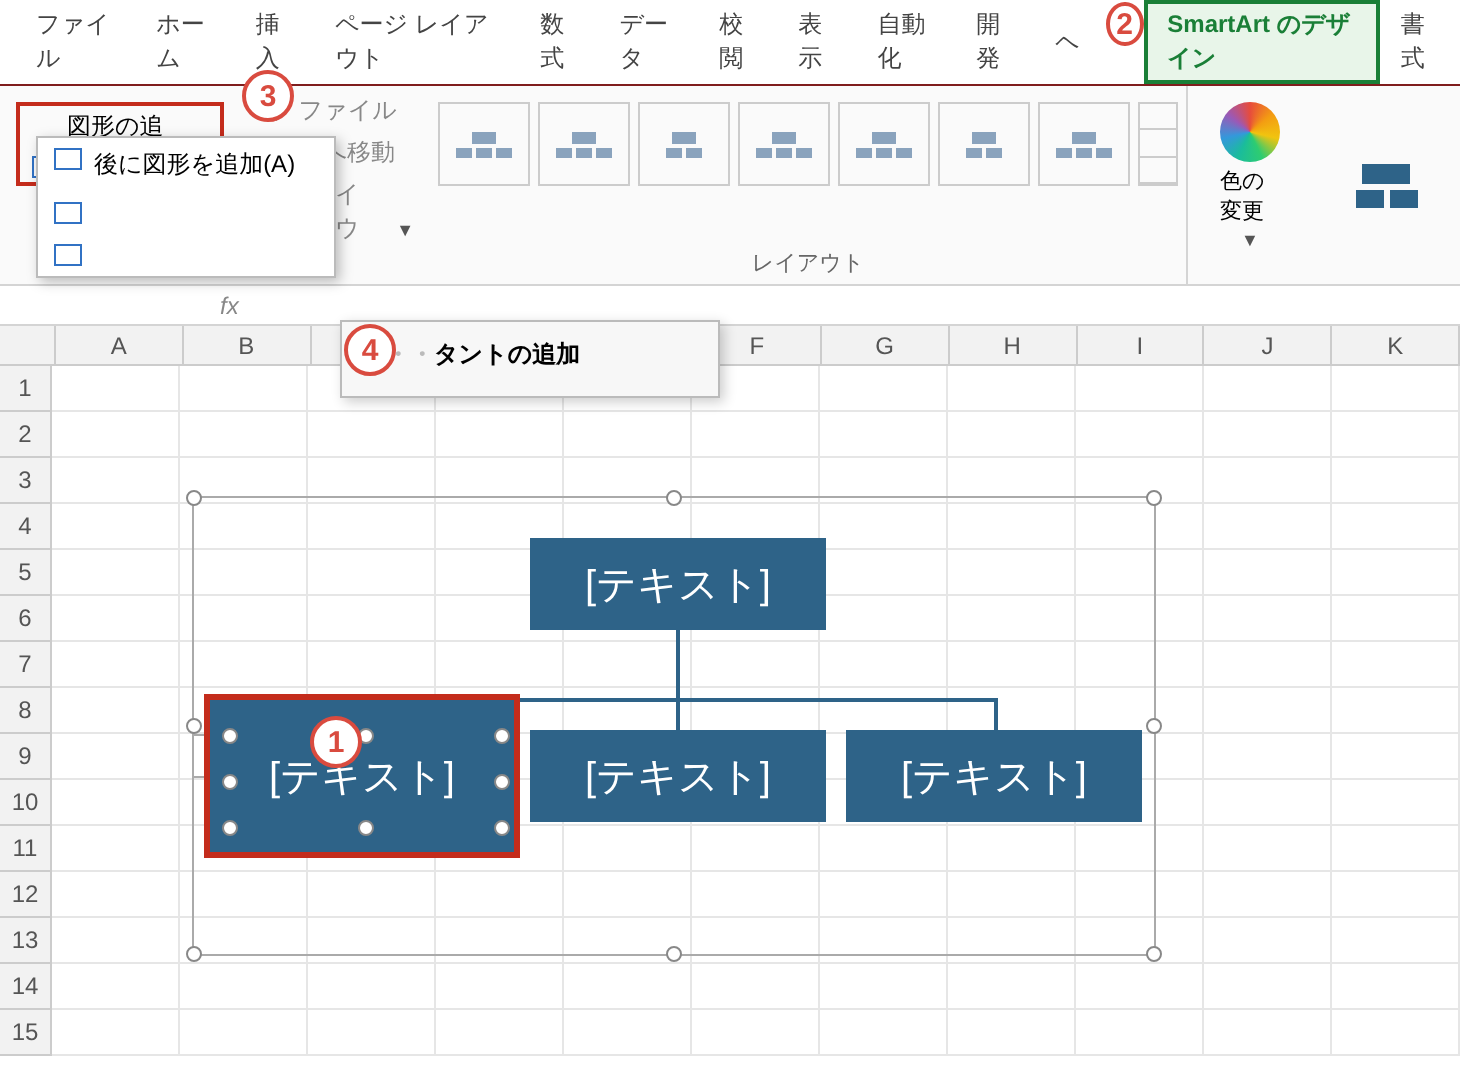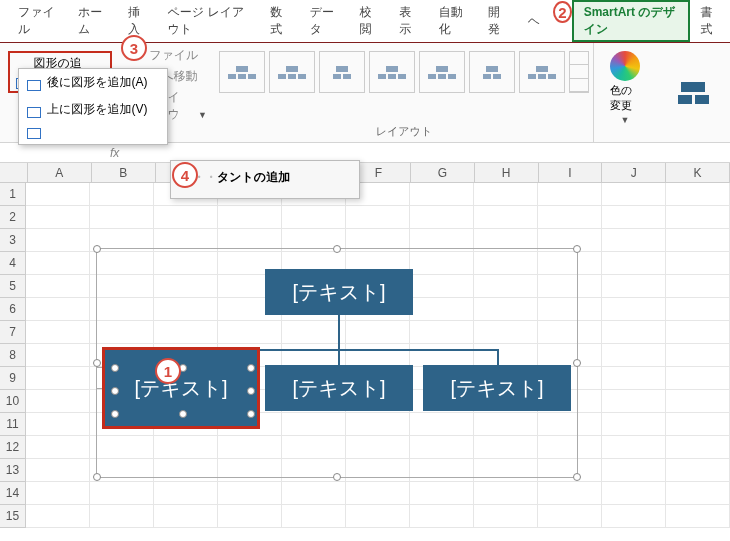--- a/index.html
+++ b/index.html
@@ -12,21 +12,21 @@
 
 .ribbon { height: 100px; border-bottom: 1px solid #d4d4d4; background: #fafafa; display: flex; position: relative; }
 .ribbon-group { border-right: 1px solid #d4d4d4; display: flex; flex-direction: column; padding: 2px 6px 0; }
 .ribbon-group .group-label { font-size: 11px; color: #666; text-align: center; margin-top: auto; padding-bottom: 3px; }
 
 .add-shape-btn { border: 2px solid #c42c1c; display: flex; align-items: flex-end; gap: 4px; padding: 2px 6px; font-size: 12px; margin-top: 4px; margin-left: 2px; width: 104px; }
 .add-shape-btn .icon-shape { width: 14px; height: 11px; border: 1px solid #3172c4; }
 .chev { font-size: 9px; color: #555; }
 
 .dropdown { position: absolute; left: 18px; top: 68px; width: 150px; background: #fff; border: 1px solid #bbb; box-shadow: 2px 2px 6px rgba(0,0,0,.25); z-index: 50; }
-.dropdown .item { display: flex; align-items: flex-end; gap: 6px; padding: 5px 8px; font-size: 12px; }
+.dropdown .item { display: flex; align-items: flex-start; gap: 6px; padding: 5px 8px; font-size: 12px; }
 .dropdown .item .di { width: 14px; height: 11px; border: 1px solid #3172c4; position: relative; }
 .dropdown .item.highlight { border: 2px solid #c42c1c; background: #fdf2f1; color: #3172c4; }
 
 .ribbon-mid { padding: 4px 8px; }
 .ribbon-mid .row { display: flex; align-items: center; gap: 8px; color: #888; font-size: 12px; margin-bottom: 4px; }
 .ribbon-mid .arrow { font-size: 12px; }
 
 .layout-group { flex: 1; display: flex; flex-direction: column; padding: 8px 4px 0; }
 .layout-thumbs { display: flex; gap: 4px; justify-content: center; margin-bottom: 2px; }
 .thumb { width: 46px; height: 42px; border: 1px solid #ccc; display: flex; flex-direction: column; align-items: center; justify-content: center; gap: 2px; }
@@ -212,21 +212,20 @@
   </div>
 </div>
 
 <div class="dropdown">
   <div class="item">
       <span class="di"></span>
       <span>後に図形を追加(A)</span>
     </div>
   <div class="item">
       <span class="di"></span>
-      <span>上に図形を追加(V)</span>
     </div>
   <div class="item">
       <span class="di"></span>
     </div>
 </div>
 
 <div class="formula-area">
   <span style="font-style:italic;">fx</span>
 </div>
 

